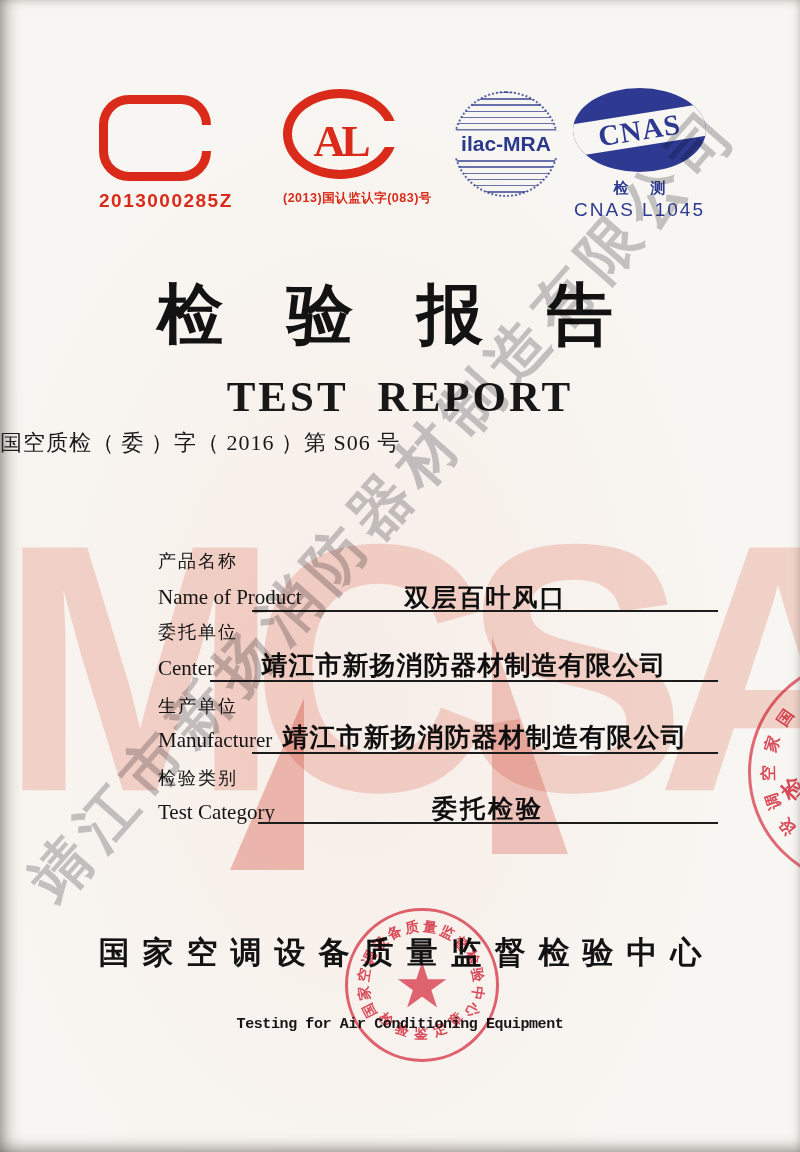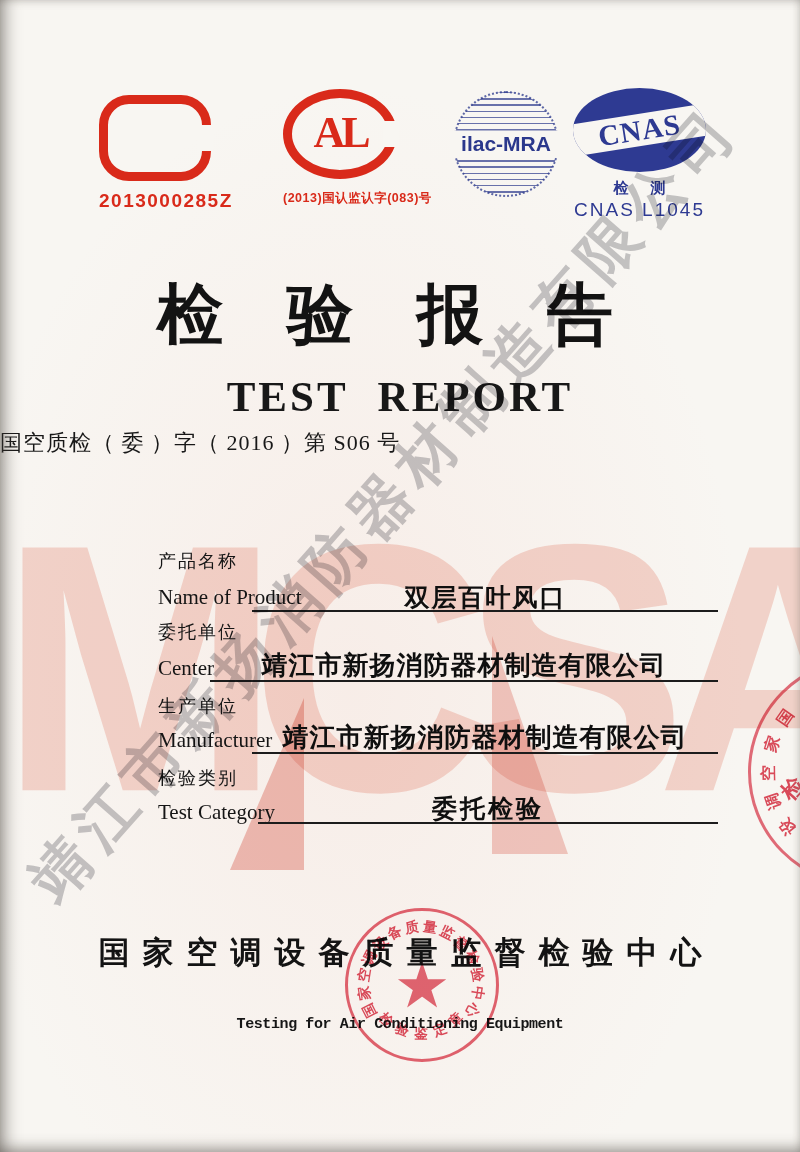--- a/index.html
+++ b/index.html
@@ -35,21 +35,21 @@
   .logo{position:absolute;text-align:center;}
   .cma-ring{position:relative;width:112px;height:86px;border:9px solid #d92a1a;border-radius:30px;
     box-sizing:border-box;margin:0 auto;}
   .cma-ring .gap,.cal-ring .gap{position:absolute;right:-11px;top:50%;transform:translateY(-50%);
     width:16px;height:26px;background:#f8f6f2;}
   .cma-letters{position:absolute;left:0;right:0;top:8px;font-size:40px;font-weight:800;
     letter-spacing:-2px;color:#d92a1a;font-family:"Liberation Sans",sans-serif;}
   .cert-num{margin-top:9px;color:#d92a1a;font-weight:700;font-size:19px;letter-spacing:1.5px;}
   .cal-ring{position:relative;width:114px;height:90px;border:9px solid #d92a1a;border-radius:50%;
     box-sizing:border-box;margin:0 auto;}
-  .cal-letters{position:absolute;left:0;right:0;top:9px;font-size:44px;font-weight:800;
+  .cal-letters{position:absolute;left:0;right:0;top:18px;font-size:44px;font-weight:800;
     letter-spacing:-4px;color:#d92a1a;font-family:"Liberation Serif",serif;}
   .cal-caption{margin-top:11px;color:#d92a1a;font-weight:700;font-size:12.5px;letter-spacing:.5px;white-space:nowrap;}
   .ilac-globe{position:relative;width:104px;height:104px;border-radius:50%;margin:0 auto;
     background:repeating-linear-gradient(to bottom, rgba(43,56,140,.7) 0 1.4px, rgba(43,56,140,0) 1.4px 6.2px);
     outline:2px dotted rgba(43,56,140,.75);outline-offset:-1px;}
   .ilac-band{position:absolute;left:-4px;right:-4px;top:50%;transform:translateY(-50%);
     background:#f8f6f2;padding:1px 0 2px;font-weight:800;font-size:21px;color:#2b388c;letter-spacing:0;}
   .cnas-ellipse{position:relative;width:133px;height:84px;border-radius:50%;background:#2e3a92;
     margin:0 auto;overflow:hidden;}
   .cnas-band{position:absolute;left:-8px;right:-8px;top:50%;height:32px;transform:translateY(-50%) rotate(-9deg);

